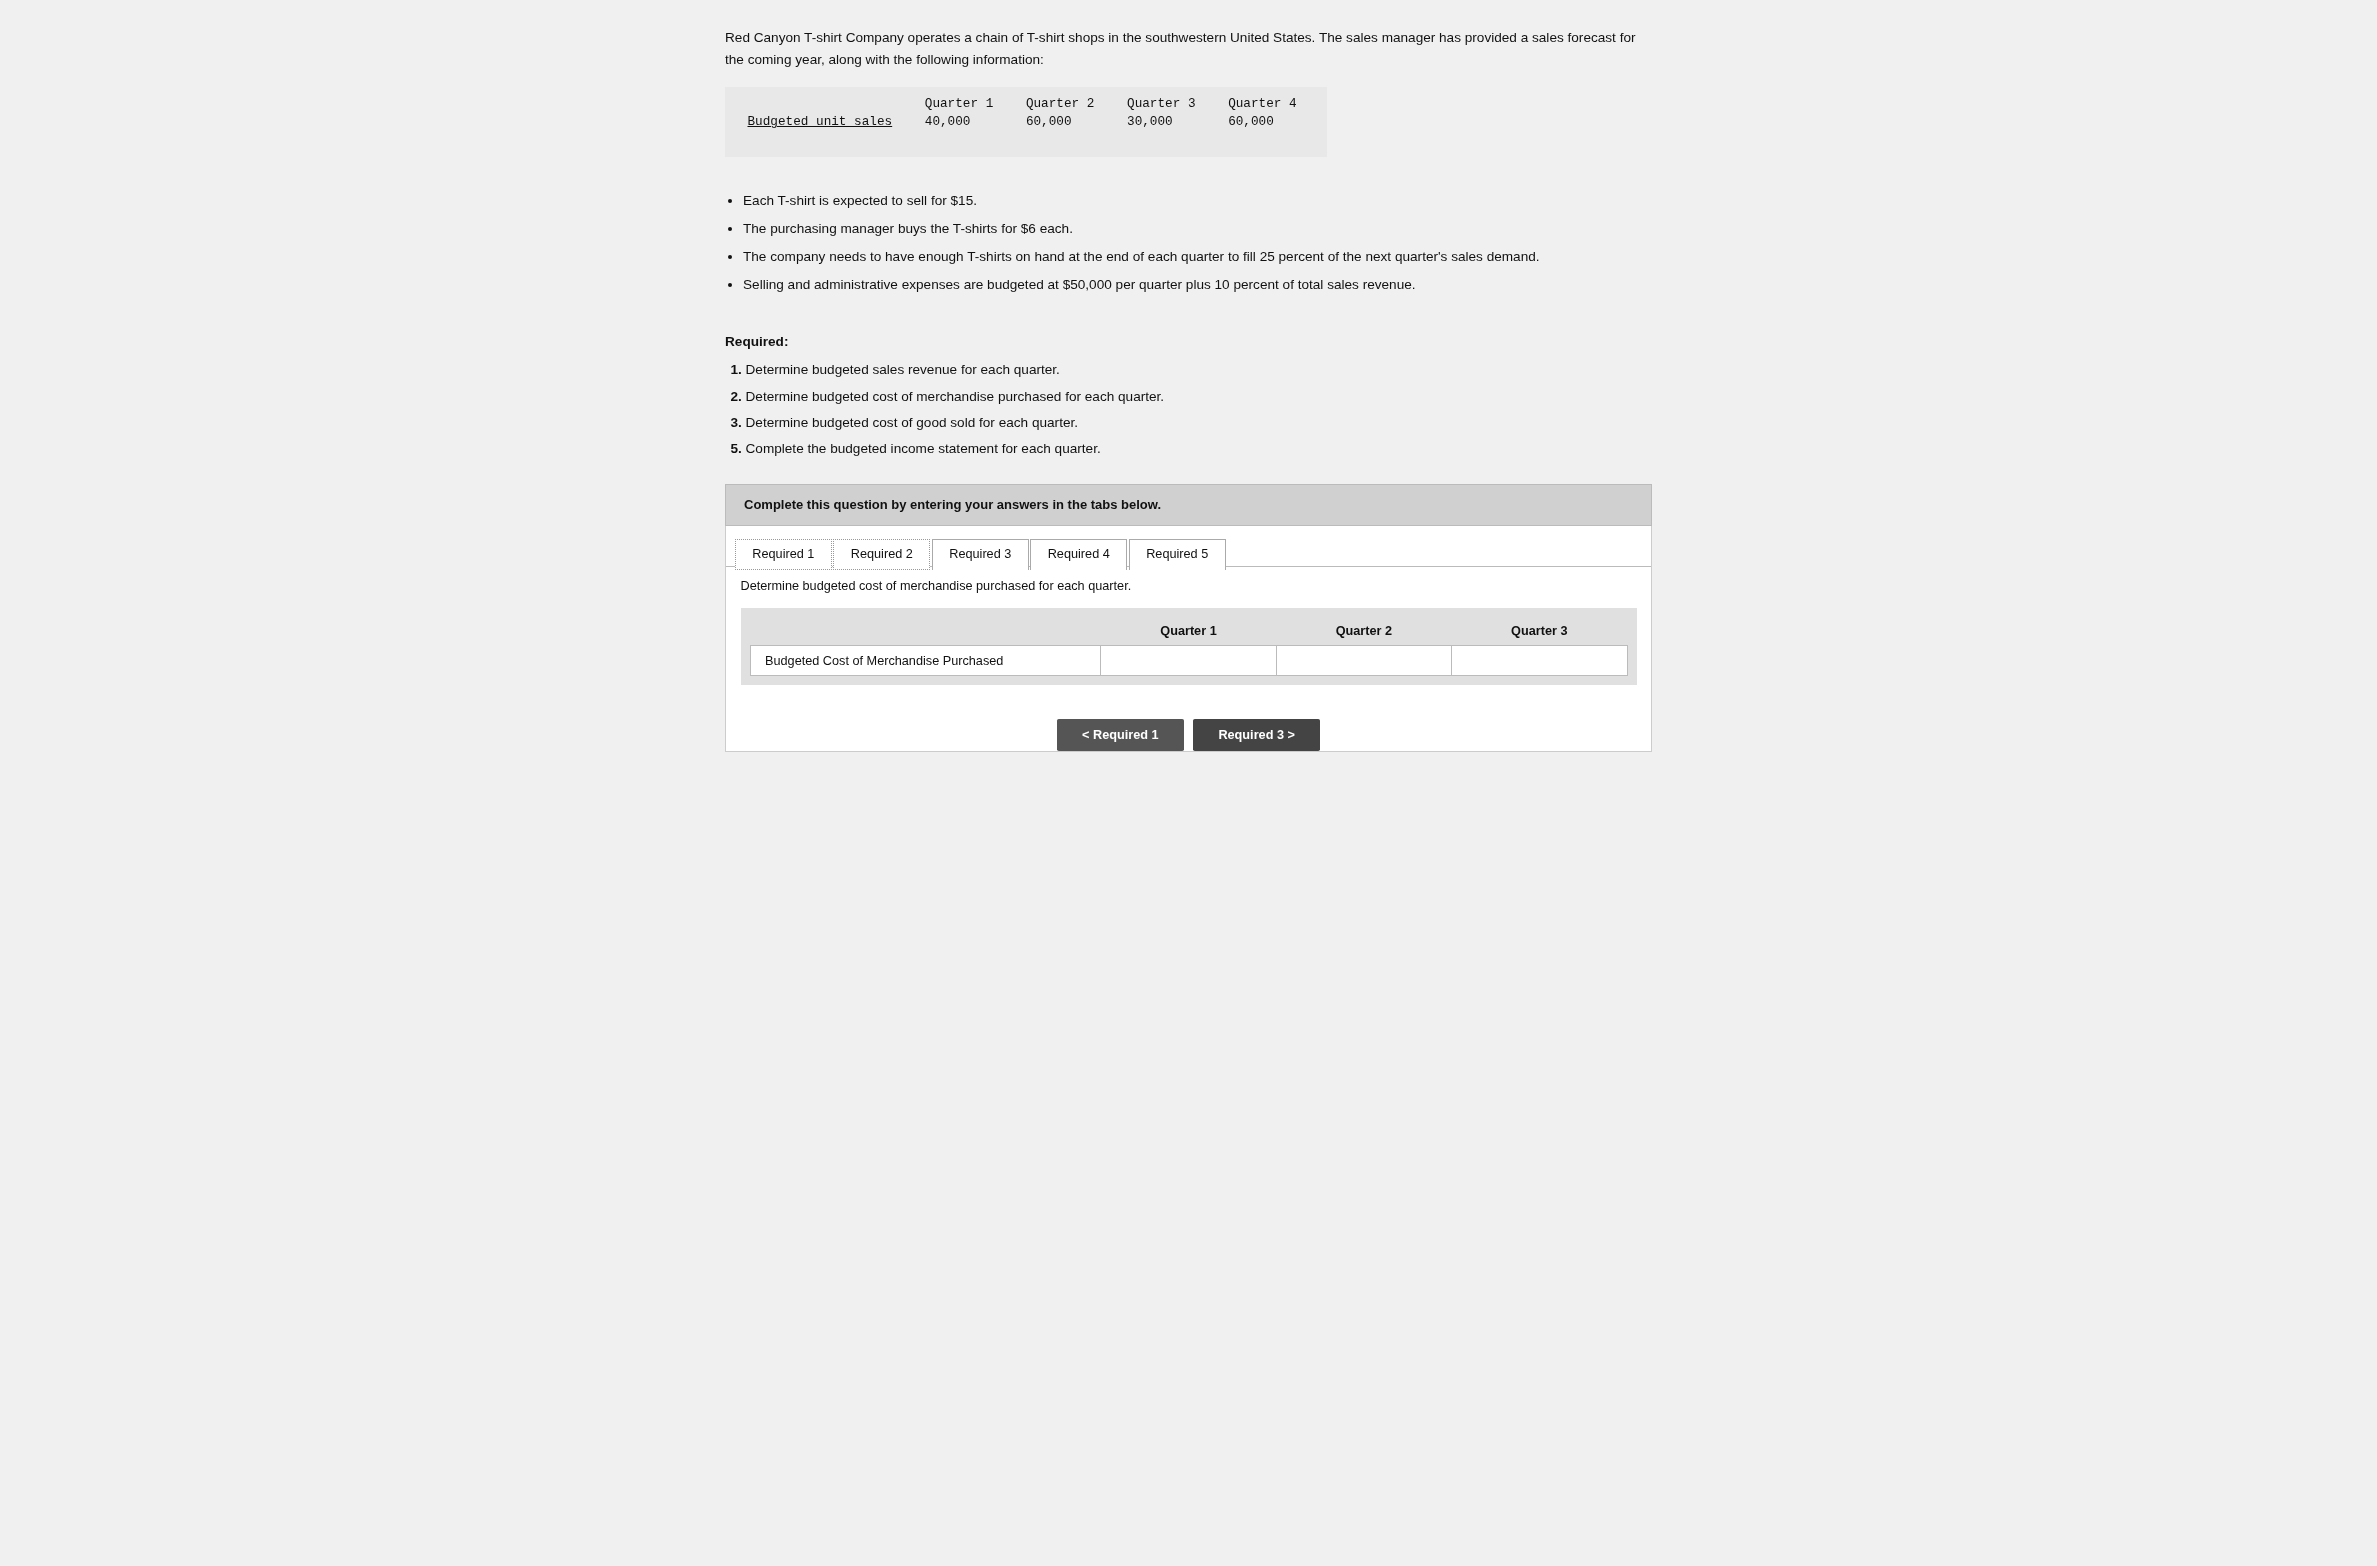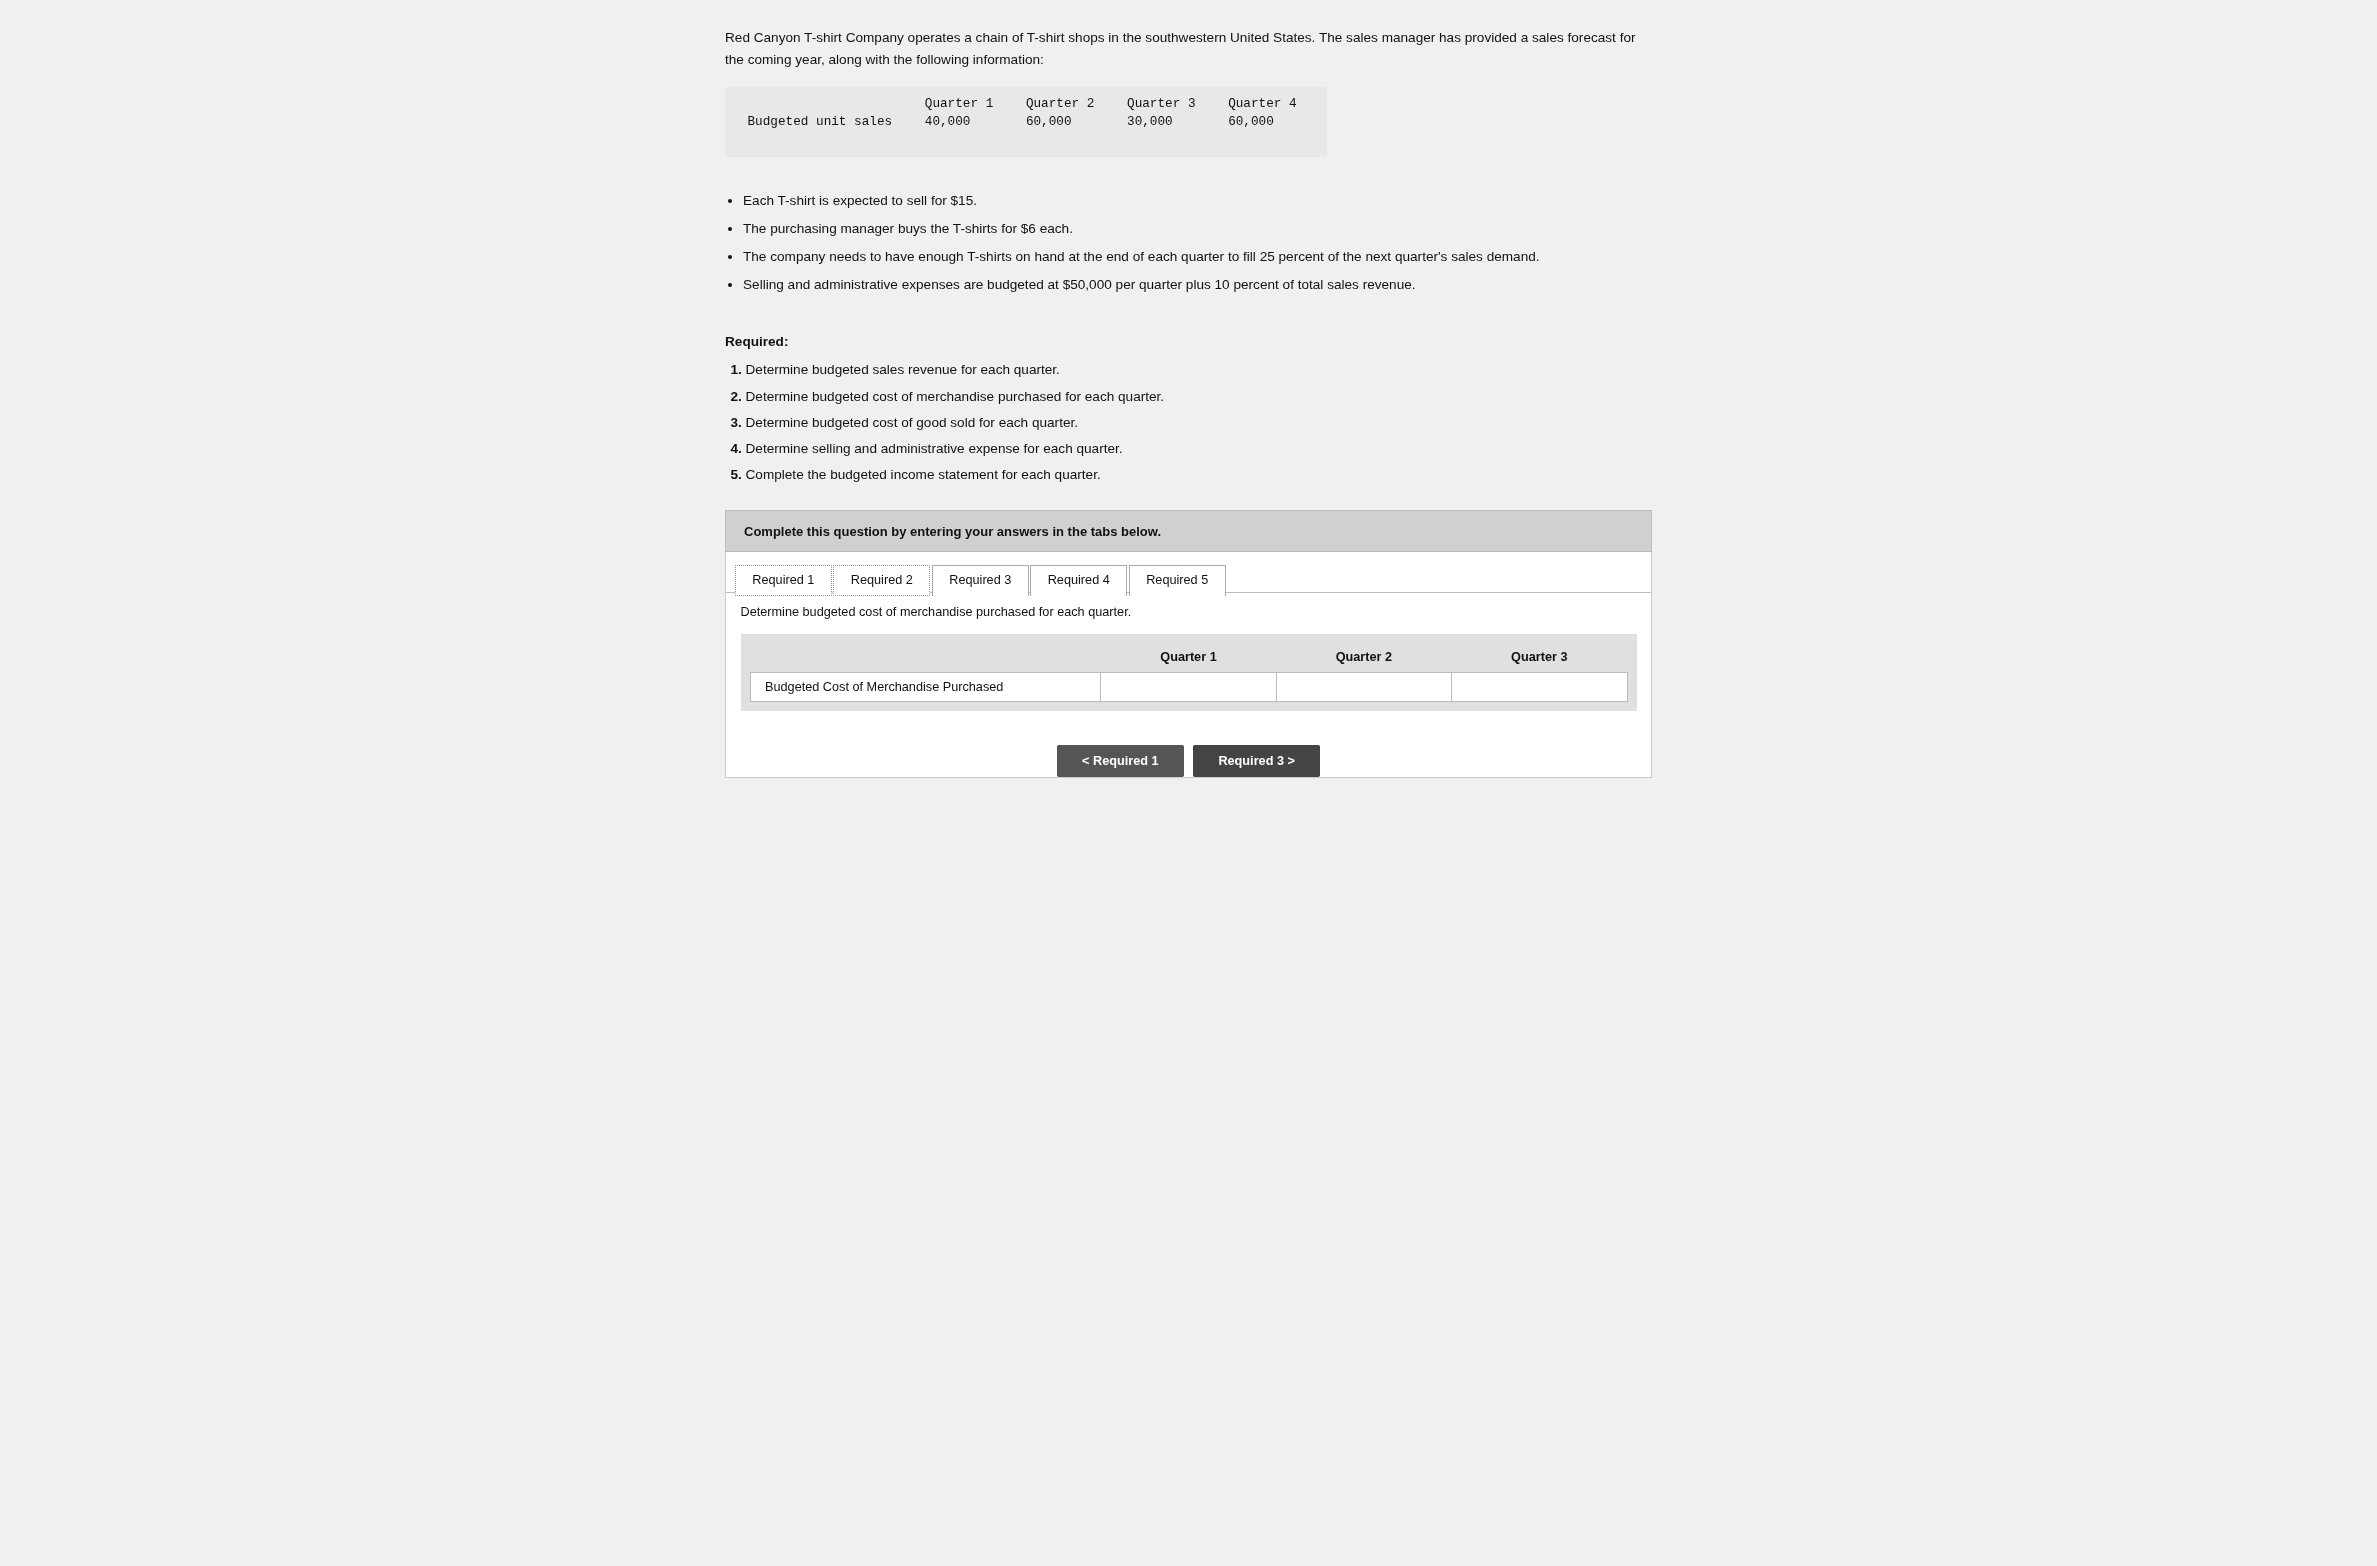--- a/index.html
+++ b/index.html
@@ -32,20 +32,21 @@
       padding: 7.3px 14.5px;
     }
 
     .budget-table td {
       padding: 1.8px 16.3px;
       white-space: nowrap;
     }
 
     .budget-table td:first-child {
       padding-left: 8px;
+      text-decoration: underline;
     }
 
     .bullet-list {
       margin: 12.7px 0 12.7px 18px;
       line-height: 1.8;
     }
 
     .bullet-list li {
       margin-bottom: 3.6px;
     }
@@ -261,24 +262,20 @@
       <span class="num">1.</span>
       <span>Determine budgeted sales revenue for each quarter.</span>
     </li>
     <li>
       <span class="num">2.</span>
       <span>Determine budgeted cost of merchandise purchased for each quarter.</span>
     </li>
     <li>
       <span class="num">3.</span>
       <span>Determine budgeted cost of good sold for each quarter.</span>
-    </li>
-    <li>
-      <span class="num">4.</span>
-      <span>Determine selling and administrative expense for each quarter.</span>
     </li>
     <li>
       <span class="num">5.</span>
       <span>Complete the budgeted income statement for each quarter.</span>
     </li>
   </ol>
 </div>
 
 
 <div class="instruction-box">

